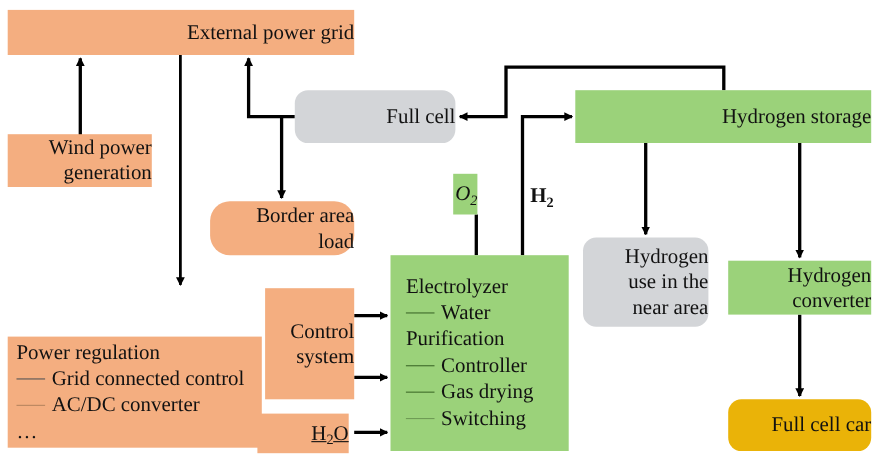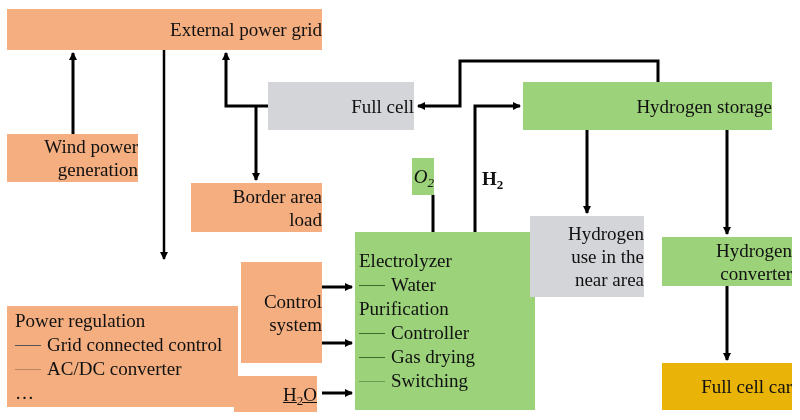--- a/index.html
+++ b/index.html
@@ -3,21 +3,21 @@
 <meta charset="utf-8">
 <style>
   html, body { margin: 0; padding: 0; background: #ffffff; }
   body { width: 800px; height: 420px; position: relative; overflow: hidden;
          font-family: "Liberation Serif", "DejaVu Serif", serif; color: #111; }
   .box { position: absolute; box-sizing: border-box; display: flex; flex-direction: column;
          justify-content: center; align-items: flex-end; text-align: center;
          font-size: 19px; line-height: 23px; }
   .orange { background: #f4ae80; }
   .green  { background: #9bd27a; }
-  .gray   { background: #d3d5d8; }
+  .gray   { background: #d3d5d8; border-radius: 12px; }
   .left   { align-items: flex-start; text-align: left; padding-left: 8px; }
   .line   { display: block; white-space: nowrap; }
   .dash   { display: inline-block; width: 26px; height: 1px; vertical-align: middle; margin-right: 6px; position: relative; top: -1px; }
   .dash.dark { background: #555; }
   .dash.light { background: #b8865f; }
   .dash.green-dark { background: #3f6b2a; }
   .dash.green-light { background: #6f9c55; }
   sub { font-size: 13px; vertical-align: -4px; line-height: 0; }
   svg#connectors { position: absolute; left: 0; top: 0; }
   .free-label { position: absolute; font-size: 19px; font-weight: bold; }
@@ -55,47 +55,47 @@
   <path d="M322,287 L352,287" stroke="#000" stroke-width="3" fill="none" marker-end="url(#ah)"></path>
   <path d="M322,343 L352,343" stroke="#000" stroke-width="3" fill="none" marker-end="url(#ah)"></path>
 
   <path d="M322,393 L352,393" stroke="#000" stroke-width="3" fill="none" marker-end="url(#ah)"></path>
 </svg>
 
 <div class="box orange" style="left: 7px; top: 9px; width: 315px; height: 41px; background: rgb(244, 174, 128);">
   <span>External power grid</span>
 </div>
 
-<div class="box orange" style="left: 7px; top: 134px; width: 131px; height: 48px; background: rgb(244, 174, 128);">
+<div class="box orange" style="left: 7px; top: 122px; width: 131px; height: 48px; background: rgb(244, 174, 128);">
   <span class="line">Wind power</span>
   <span class="line">generation</span>
 </div>
 
 <div class="box gray" style="left: 268px; top: 82px; width: 146px; height: 48px; background: rgb(211, 213, 216);">
   <span>Full cell</span>
 </div>
 
-<div class="box orange" style="left: 191px; top: 183px; width: 131px; height: 49px; background: rgb(244, 174, 128);">
+<div class="box orange" style="left: 191px; top: 183px; width: 131px; height: 49px; background: rgb(244, 174, 128); border-radius: 18px;">
   <span class="line">Border area</span>
   <span class="line">load</span>
 </div>
 
-<div class="box green" style="left: 523px; top: 82px; width: 249px; height: 48px; background: rgb(155, 210, 122);">
+<div class="box green" style="left: 523px; top: 82px; width: 269px; height: 48px; background: rgb(155, 210, 122);">
   <span>Hydrogen storage</span>
 </div>
 
 <div class="box green" style="left: 412px; top: 158px; width: 22px; height: 37px; background: rgb(155, 210, 122); font-style: italic;">
   <span><span>O</span><sub>2</sub></span>
 </div>
 
 <div class="free-label" style="left:482px; top:168px;">
   <span>H</span><sub>2</sub>
 </div>
 
-<div class="box green left" style="left: 355px; top: 232px; width: 180px; height: 178px; padding-left: 4px; line-height: 24px; background: rgb(155, 210, 122);">
+<div class="box green left" style="left: 355px; top: 232px; width: 162px; height: 178px; padding-left: 14px; line-height: 24px; background: rgb(155, 210, 122);">
   <span class="line">Electrolyzer</span>
   <span class="line"><span class="dash green-dark"></span><span>Water</span></span>
   <span class="line">Purification</span>
   <span class="line"><span class="dash green-dark"></span><span>Controller</span></span>
   <span class="line"><span class="dash green-dark"></span><span>Gas drying</span></span>
   <span class="line"><span class="dash green-light"></span><span>Switching</span></span>
 </div>
 
 <div class="box gray" style="left: 530px; top: 216px; width: 114px; height: 81px; background: rgb(211, 213, 216);">
   <span class="line">Hydrogen</span>

